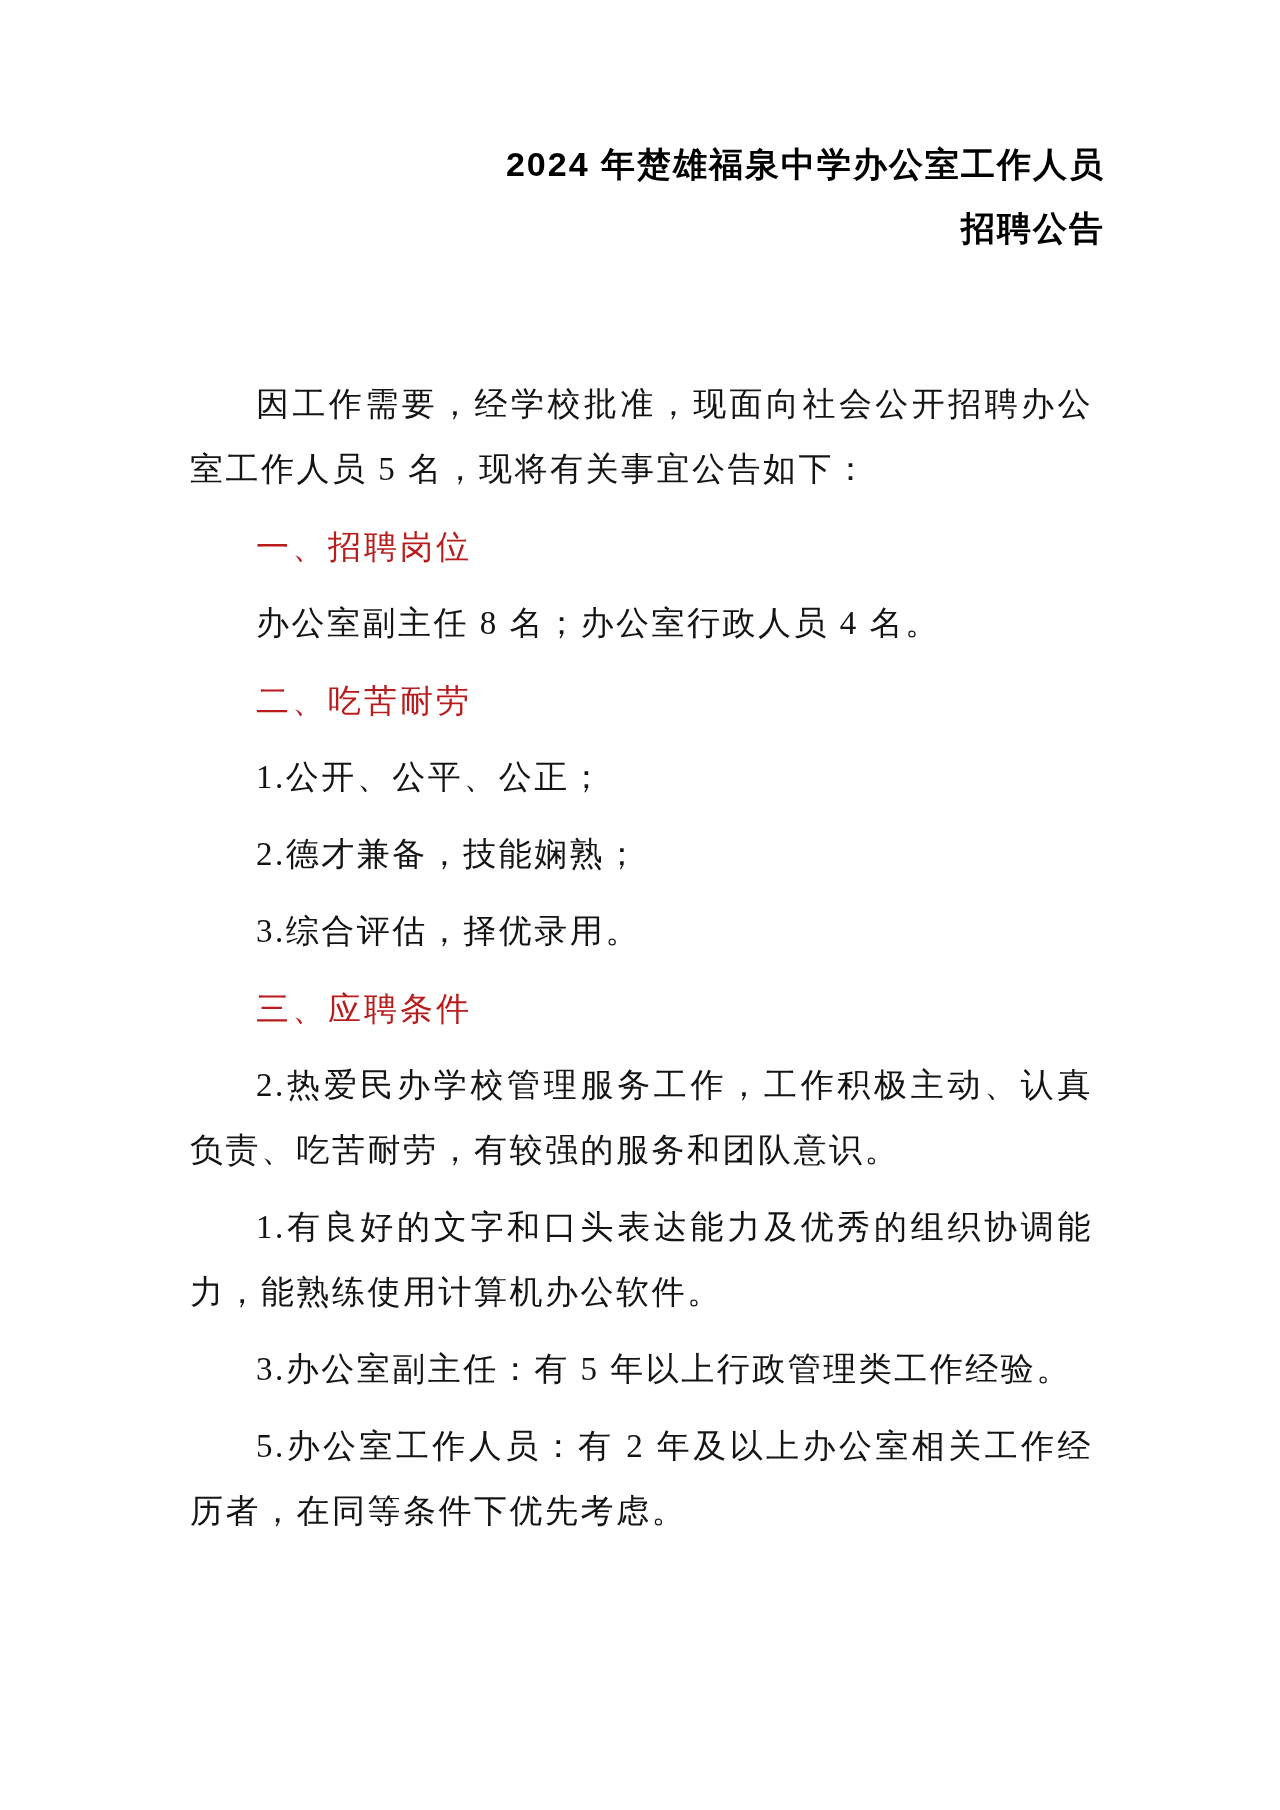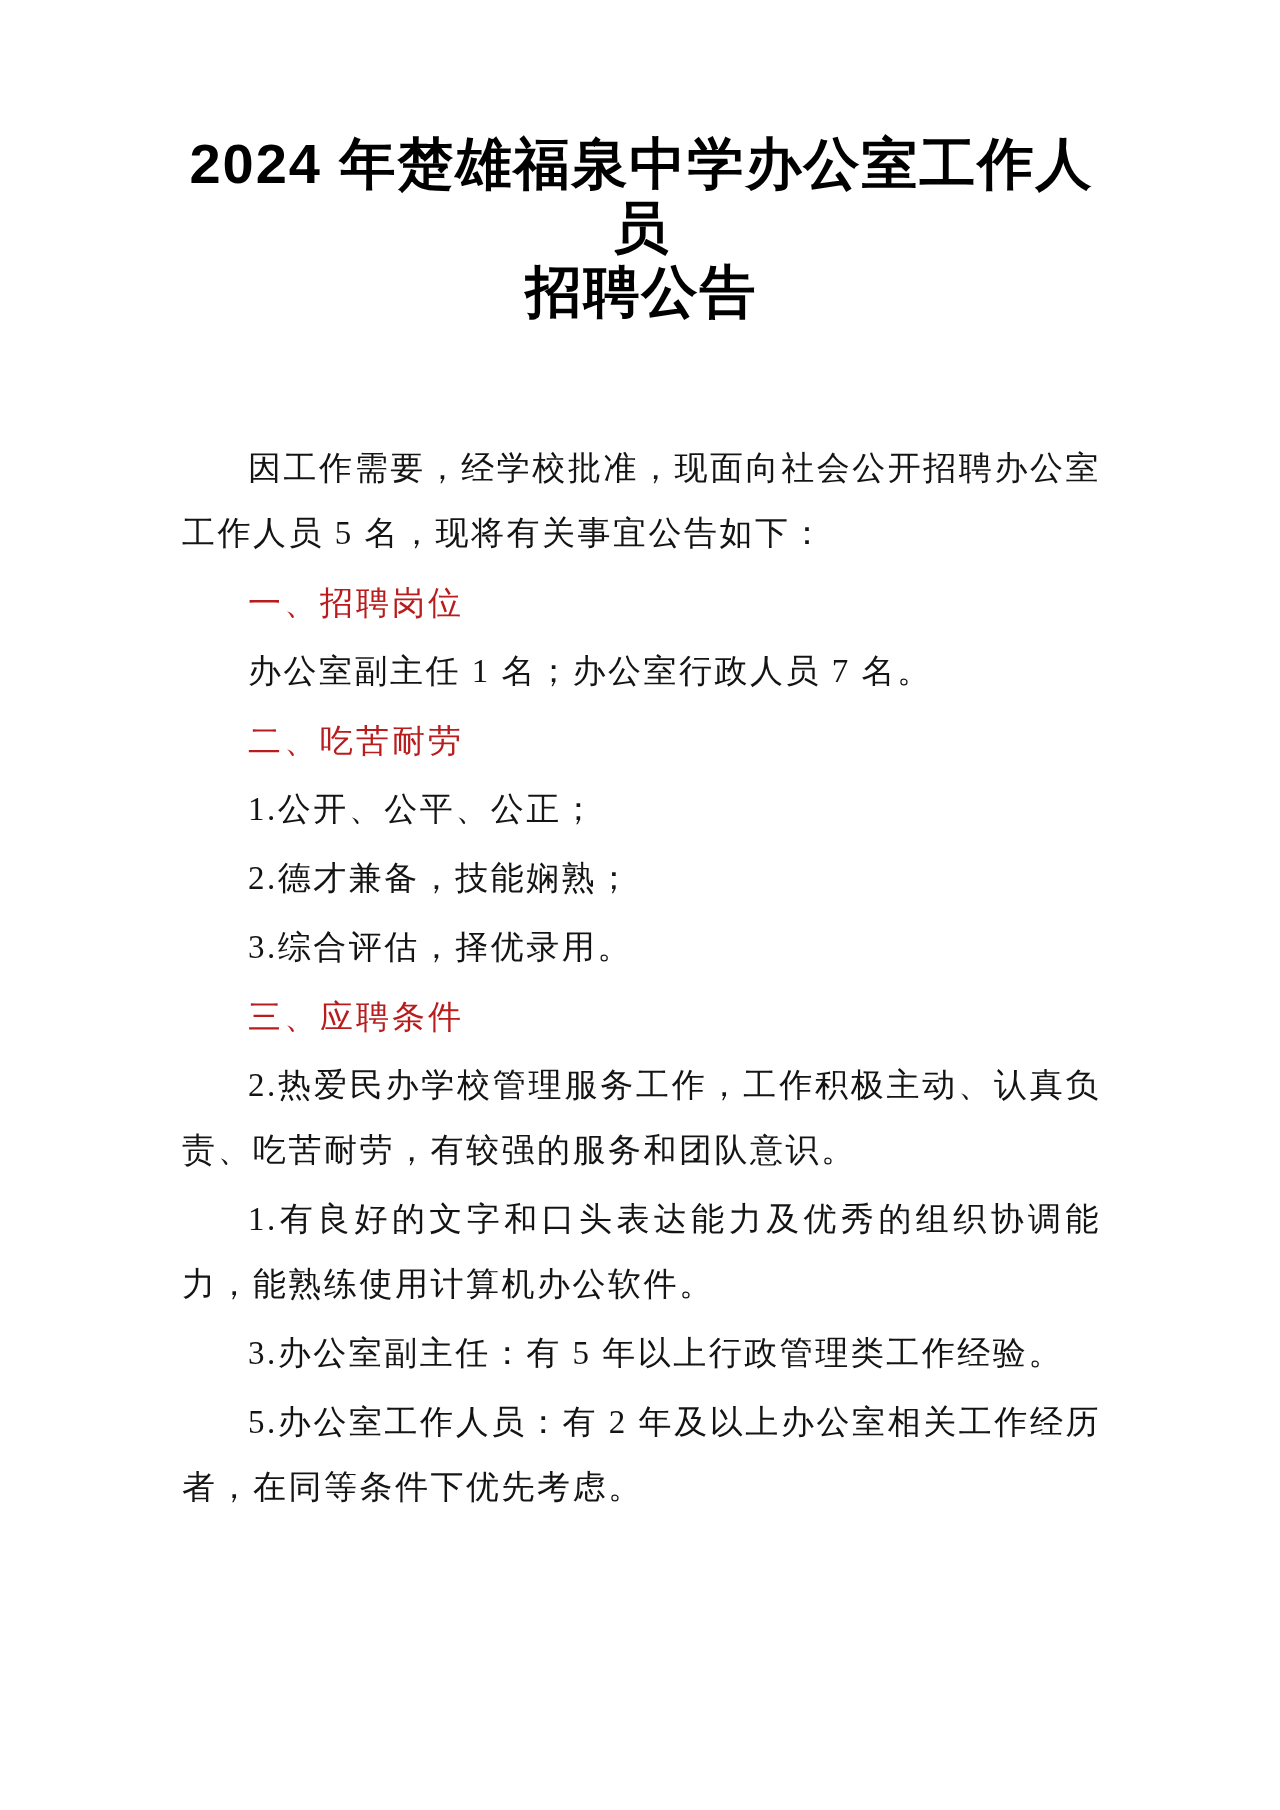--- a/index.html
+++ b/index.html
@@ -14,37 +14,37 @@
     height: 1810px;
     background: #ffffff;
     color: #141414;
     padding: 132px 175px 0 178px;
     overflow: hidden;
     font-family: "Liberation Serif", serif;
   }
   .doc-title {
     font-family: "Liberation Sans", sans-serif;
     font-weight: 700;
-    font-size: 56px;
+    font-size: 34px;
     line-height: 64px;
     letter-spacing: 2px;
-    text-align: center;
+    text-align: right;
     color: #000000;
     margin: 0 0 112px 0;
   }
   .body-text {
     font-size: 33px;
     line-height: 65px;
     letter-spacing: 2.5px;
     text-align: justify;
     text-justify: inter-ideograph;
     color: #141414;
   }
   .para {
-    margin: 4px;
+    margin: 12px;
     text-indent: 2em;
   }
   .heading {
     font-family: "Liberation Sans", sans-serif;
     font-weight: 400;
     letter-spacing: 3px;
     color: #b91c1c;
   }
 </style>
 </head>
@@ -55,21 +55,21 @@
   <h1 class="doc-title">
     <span>2024 年楚雄福泉中学办公室工作人员</span><br>
     <span>招聘公告</span>
   </h1>
 
   <div class="body-text">
 
     <p class="para">因工作需要，经学校批准，现面向社会公开招聘办公室工作人员 5 名，现将有关事宜公告如下：</p>
 
     <p class="para heading">一、招聘岗位</p>
-    <p class="para">办公室副主任 1 名；办公室行政人员 7 名。</p>
+    <p class="para">办公室副主任 8 名；办公室行政人员 4 名。</p>
 
     <p class="para heading">二、吃苦耐劳</p>
     <p class="para">1.公开、公平、公正；</p>
     <p class="para">2.德才兼备，技能娴熟；</p>
     <p class="para">3.综合评估，择优录用。</p>
 
     <p class="para heading">三、应聘条件</p>
     <p class="para">2.热爱民办学校管理服务工作，工作积极主动、认真负责、吃苦耐劳，有较强的服务和团队意识。</p>
     <p class="para">1.有良好的文字和口头表达能力及优秀的组织协调能力，能熟练使用计算机办公软件。</p>
     <p class="para">3.办公室副主任：有 5 年以上行政管理类工作经验。</p>

